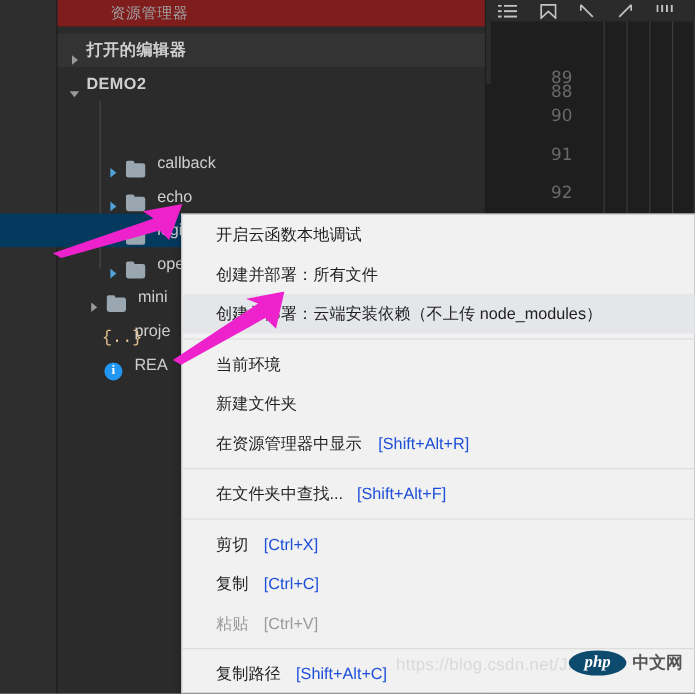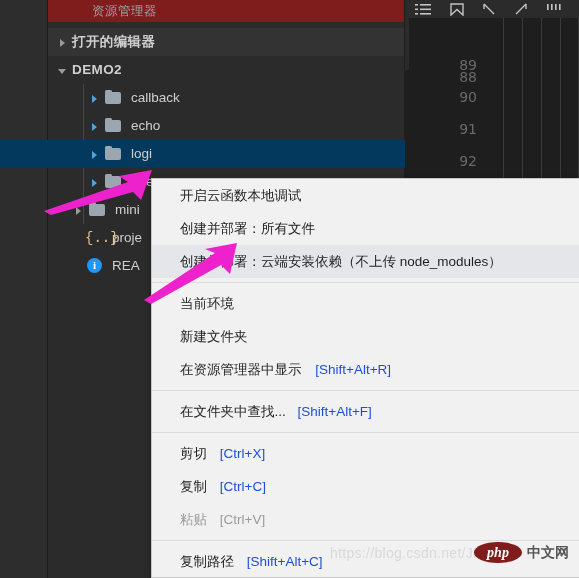--- a/index.html
+++ b/index.html
@@ -29,21 +29,21 @@
     font-size:12.5px;color:#a0a0a0;letter-spacing:.5px;
     padding-left:44px;box-sizing:border-box;
     background:#7f1d1d;
     white-space:nowrap;overflow:hidden;
   }
   .tree-section{position:absolute;left:0;width:100%;}
   .tree-row{
     position:relative;height:28px;line-height:28px;
     white-space:nowrap;overflow:hidden;
     font-size:13.5px;color:#cfcfcf;
-    display:flex;align-items:center;
+    display:flex;align-items:flex-end;
   }
   .tree-row.header{
     font-weight:bold;color:#dcdcdc;font-size:13px;letter-spacing:.4px;
   }
   .tree-row.hovered{background:#333333;}
   .tree-row.selected{background:#04395e;}
   .twisty{
     width:13px;height:13px;flex:0 0 13px;position:relative;
     margin-right:3px;
   }
@@ -155,21 +155,21 @@
     font-family:"Liberation Sans",sans-serif;
     letter-spacing:.3px;
     white-space:nowrap;
   }
   #php-logo{
     position:absolute;left:474px;top:542px;
     display:flex;align-items:center;gap:5px;white-space:nowrap;
   }
   #php-badge{
     width:48px;height:21px;border-radius:50%/50%;
-    background:#7f1d1d;
+    background:#0c4a6e;
     color:#ffffff;font-style:italic;font-weight:bold;font-size:14px;
     text-align:center;line-height:21px;
     font-family:"Liberation Serif",serif;
   }
   #php-cn{color:#555555;font-size:14px;font-weight:bold;}
 </style>
 </head>
 <body>
 
 <div id="activity-strip"></div>
@@ -186,21 +186,21 @@
       <span class="twisty right"></span>
       <span class="tree-label" style="font-weight:bold;">打开的编辑器</span>
     </div>
 
     <div class="tree-row header" style="padding-left:8px;">
       <span class="twisty down"></span>
       <span class="tree-label" style="font-weight:bold;">DEMO2</span>
     </div>
 
 
-    <div class="tree-row" style="padding-left:40px;">
+    <div class="tree-row" style="padding-left:40px;margin-top:38px;">
       <span class="twisty blue right"></span>
       <span class="ic folder"></span>
       <span class="tree-label">callback</span>
     </div>
 
     <div class="tree-row" style="padding-left:40px;">
       <span class="twisty blue right"></span>
       <span class="ic folder"></span>
       <span class="tree-label">echo</span>
     </div>

